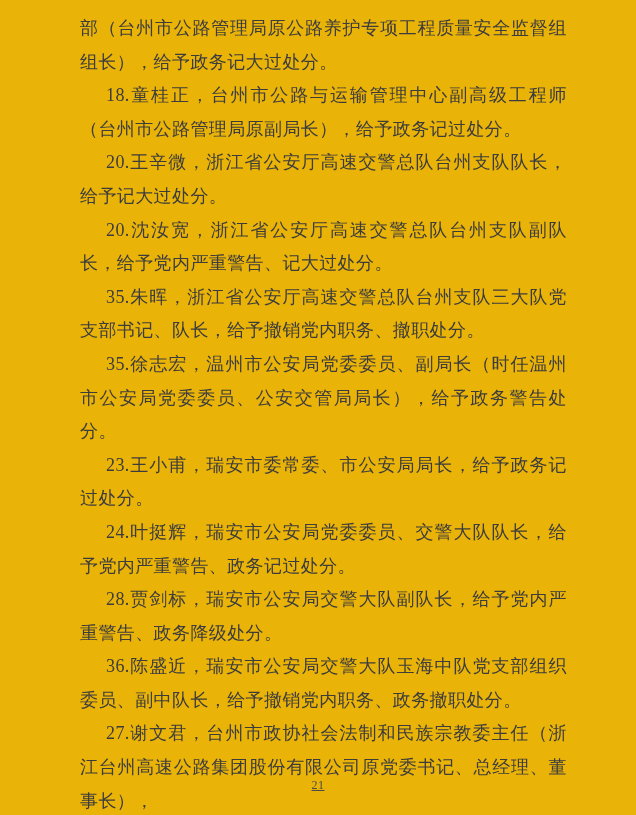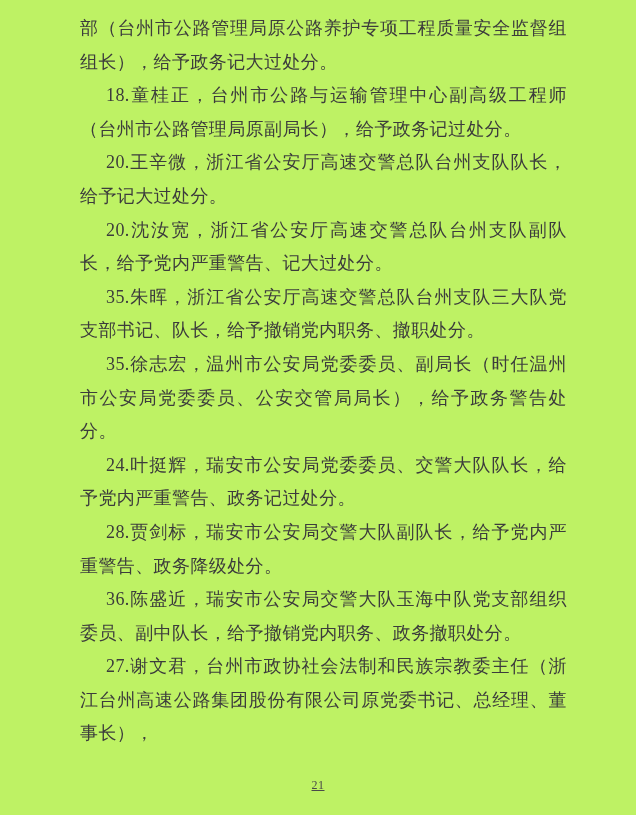--- a/index.html
+++ b/index.html
@@ -4,21 +4,21 @@
 <style>
   html, body {
     margin: 0;
     padding: 0;
     background: #ffffff;
   }
   .page {
     position: relative;
     width: 636px;
     height: 815px;
-    background: #bef264;
+    background: #eab308;
     overflow: hidden;
     font-family: "Liberation Serif", "DejaVu Serif", serif;
   }
   .doc-body {
     position: absolute;
     left: 80px;
     top: 12px;
     width: 487px;
     color: #3c3c3c;
   }
@@ -50,19 +50,20 @@
 <body>
 
 <div class="page">
   <div class="doc-body">
       <p class="para">部（台州市公路管理局原公路养护专项工程质量安全监督组组长），给予政务记大过处分。</p>
       <p class="para indent">18.童桂正，台州市公路与运输管理中心副高级工程师（台州市公路管理局原副局长），给予政务记过处分。</p>
       <p class="para indent">20.王辛微，浙江省公安厅高速交警总队台州支队队长，给予记大过处分。</p>
       <p class="para indent">20.沈汝宽，浙江省公安厅高速交警总队台州支队副队长，给予党内严重警告、记大过处分。</p>
       <p class="para indent">35.朱晖，浙江省公安厅高速交警总队台州支队三大队党支部书记、队长，给予撤销党内职务、撤职处分。</p>
       <p class="para indent">35.徐志宏，温州市公安局党委委员、副局长（时任温州市公安局党委委员、公安交管局局长），给予政务警告处分。</p>
+      <p class="para indent">23.王小甫，瑞安市委常委、市公安局局长，给予政务记过处分。</p>
       <p class="para indent">24.叶挺辉，瑞安市公安局党委委员、交警大队队长，给予党内严重警告、政务记过处分。</p>
       <p class="para indent">28.贾剑标，瑞安市公安局交警大队副队长，给予党内严重警告、政务降级处分。</p>
       <p class="para indent">36.陈盛近，瑞安市公安局交警大队玉海中队党支部组织委员、副中队长，给予撤销党内职务、政务撤职处分。</p>
       <p class="para indent">27.谢文君，台州市政协社会法制和民族宗教委主任（浙江台州高速公路集团股份有限公司原党委书记、总经理、董事长），</p>
     </div>
   <div class="page-number">21</div>
 </div>
 
 </body></html>

